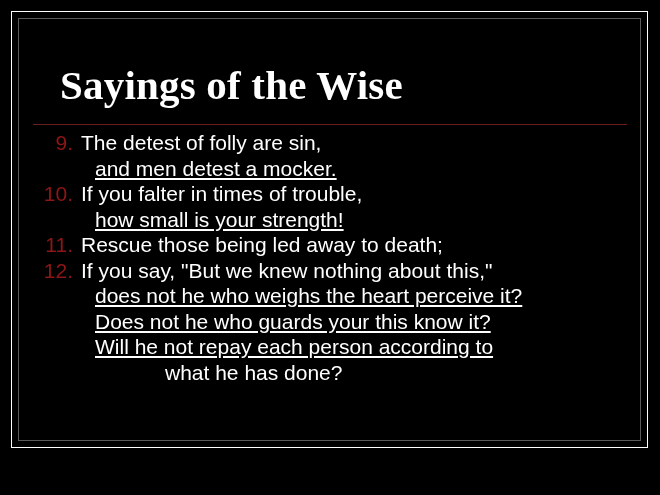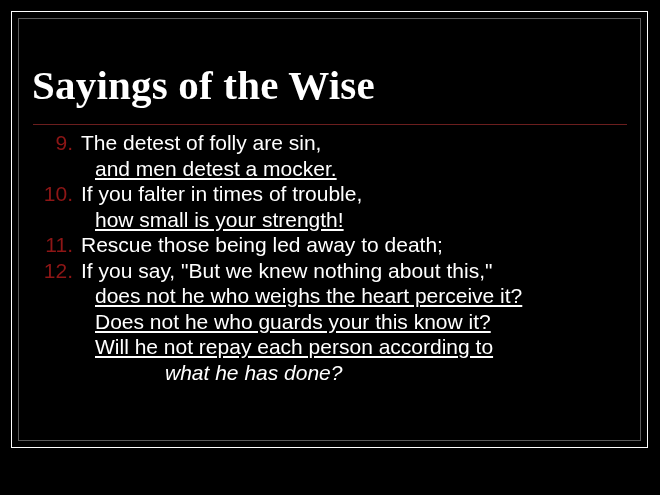--- a/index.html
+++ b/index.html
@@ -32,21 +32,21 @@
     top: 18px;
     width: 623px;
     height: 423px;
     border: 1px solid #5a5a5a;
     box-sizing: border-box;
     pointer-events: none;
   }
 
   .title {
     position: absolute;
-    left: 32px;
+    left: 60px;
     top: 62px;
     font-family: "Liberation Serif", serif;
     font-weight: bold;
     font-size: 41px;
     line-height: 46px;
     color: #ffffff;
     letter-spacing: 0.2px;
     white-space: nowrap;
   }
 
@@ -90,21 +90,20 @@
     line-height: 25.5px;
     white-space: nowrap;
     font-family: "Liberation Sans", sans-serif;
   }
   .line.cont {
     padding-left: 14px;
     text-decoration: underline;
   }
   .line.cont2 {
     padding-left: 84px;
-    font-style: italic;
   }
 </style>
 </head>
 <body>
 
 <div class="slide">
 
   <div class="frame-outer"></div>
   <div class="frame-inner"></div>
 

